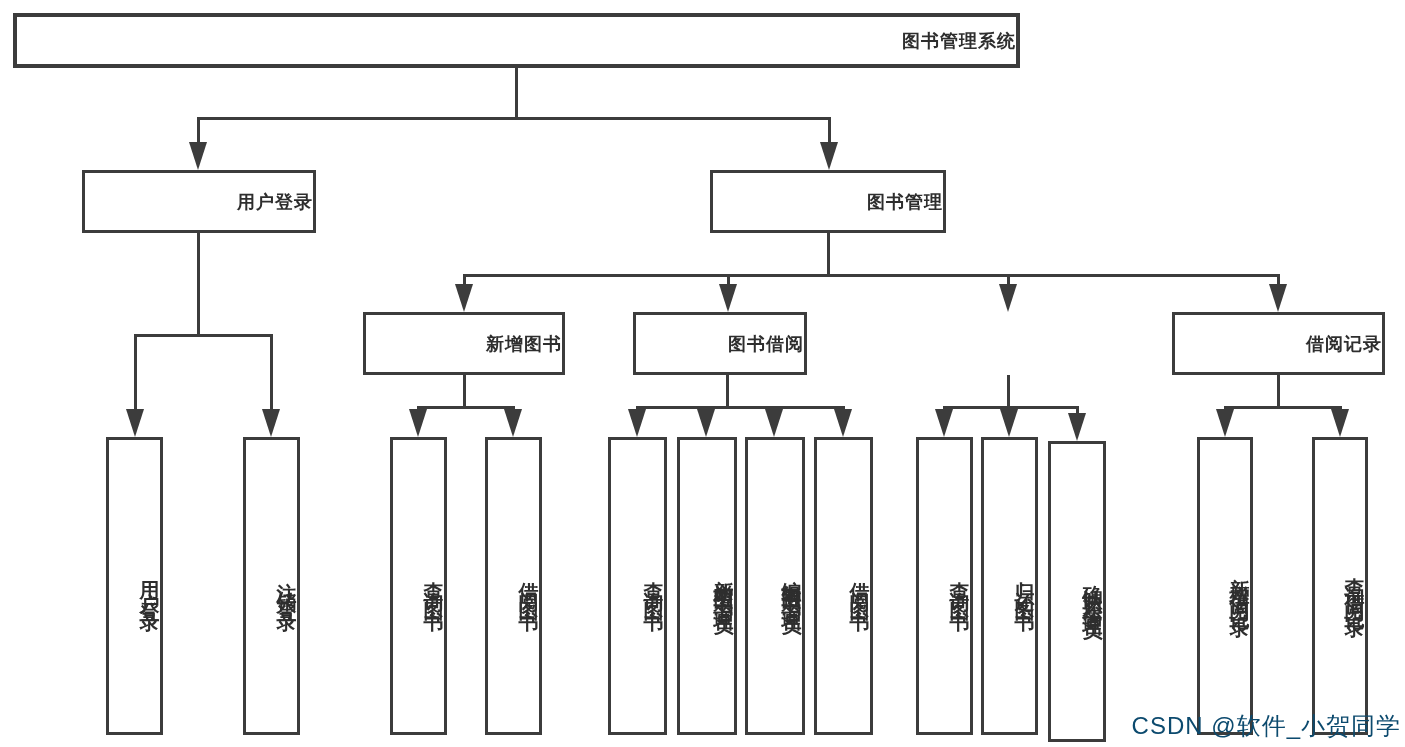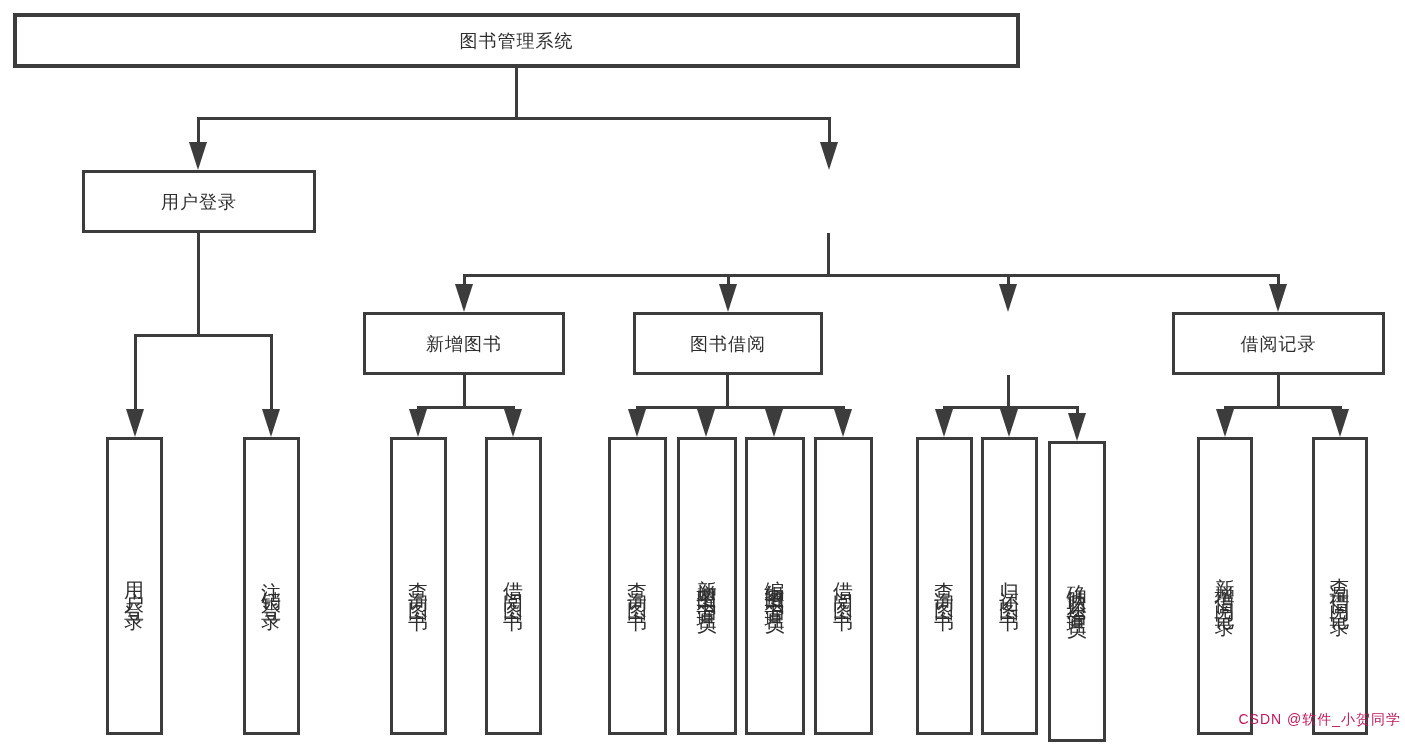--- a/index.html
+++ b/index.html
@@ -10,22 +10,23 @@
     font-family:"Liberation Sans","DejaVu Sans",sans-serif;
     overflow:hidden;
   }
   .box{
     position:absolute;
     box-sizing:border-box;
     border:3px solid #3c3c3c;
     background:#ffffff;
     display:flex;
     align-items:center;
-    justify-content:center;
+    justify-content:flex-end;
     color:#2e2e2e;
+    font-weight:bold;
   }
   .box.root{border-width:4px;}
   .hlabel{
     font-size:18px;
     letter-spacing:1px;
     white-space:nowrap;
   }
   .vtext{
     writing-mode:vertical-rl;
     text-orientation:mixed;
@@ -40,23 +41,23 @@
   .arrow{
     position:absolute;
     width:0;height:0;
     border-left:9px solid transparent;
     border-right:9px solid transparent;
     border-top:28px solid #3c3c3c;
   }
   .watermark{
     position:absolute;
     right:4px;
-    bottom:18px;
-    font-size:14px;
-    color:#be185d;
+    bottom:5px;
+    font-size:24px;
+    color:#0c4a6e;
     letter-spacing:1px;
     white-space:nowrap;
   }
 </style>
 </head>
 <body>
 
 <div id="canvas">
 
   <div class="box root" style="left:13px;top:13px;width:1007px;height:55px;">
@@ -66,20 +67,23 @@
   <div class="vline" style="left:515px;top:68px;height:50px;"></div>
   <div class="hline" style="left:197px;top:117px;width:634px;"></div>
   <div class="vline" style="left:197px;top:117px;height:29px;"></div>
   <div class="arrow" style="left:189px;top:142px;"></div>
   <div class="vline" style="left:828px;top:117px;height:29px;"></div>
   <div class="arrow" style="left:820px;top:142px;"></div>
 
   <div class="box" style="left:82px;top:170px;width:234px;height:63px;">
     <span class="hlabel">用户登录</span>
   </div>
+  <div class="box" style="left:710px;top:170px;width:236px;height:63px;">
+    <span class="hlabel">图书管理</span>
+  </div>
 
   <div class="vline" style="left:197px;top:233px;height:104px;"></div>
   <div class="hline" style="left:134px;top:334px;width:139px;"></div>
   <div class="vline" style="left:134px;top:334px;height:78px;"></div>
   <div class="arrow" style="left:126px;top:409px;"></div>
   <div class="vline" style="left:270px;top:334px;height:78px;"></div>
   <div class="arrow" style="left:262px;top:409px;"></div>
 
   <div class="vline" style="left:827px;top:233px;height:44px;"></div>
   <div class="hline" style="left:463px;top:274px;width:816px;"></div>
@@ -88,21 +92,21 @@
   <div class="vline" style="left:727px;top:274px;height:14px;"></div>
   <div class="arrow" style="left:719px;top:284px;"></div>
   <div class="vline" style="left:1007px;top:274px;height:14px;"></div>
   <div class="arrow" style="left:999px;top:284px;"></div>
   <div class="vline" style="left:1277px;top:274px;height:14px;"></div>
   <div class="arrow" style="left:1269px;top:284px;"></div>
 
   <div class="box" style="left:363px;top:312px;width:202px;height:63px;">
     <span class="hlabel">新增图书</span>
   </div>
-  <div class="box" style="left:633px;top:312px;width:190px;height:63px;">
+  <div class="box" style="left:633px;top:312px;width:174px;height:63px;">
     <span class="hlabel">图书借阅</span>
   </div>
   <div class="box" style="left:1172px;top:312px;width:213px;height:63px;">
     <span class="hlabel">借阅记录</span>
   </div>
 
   <div class="vline" style="left:463px;top:375px;height:34px;"></div>
   <div class="hline" style="left:417px;top:406px;width:97px;"></div>
   <div class="vline" style="left:417px;top:406px;height:10px;"></div>
   <div class="arrow" style="left:409px;top:409px;"></div>

